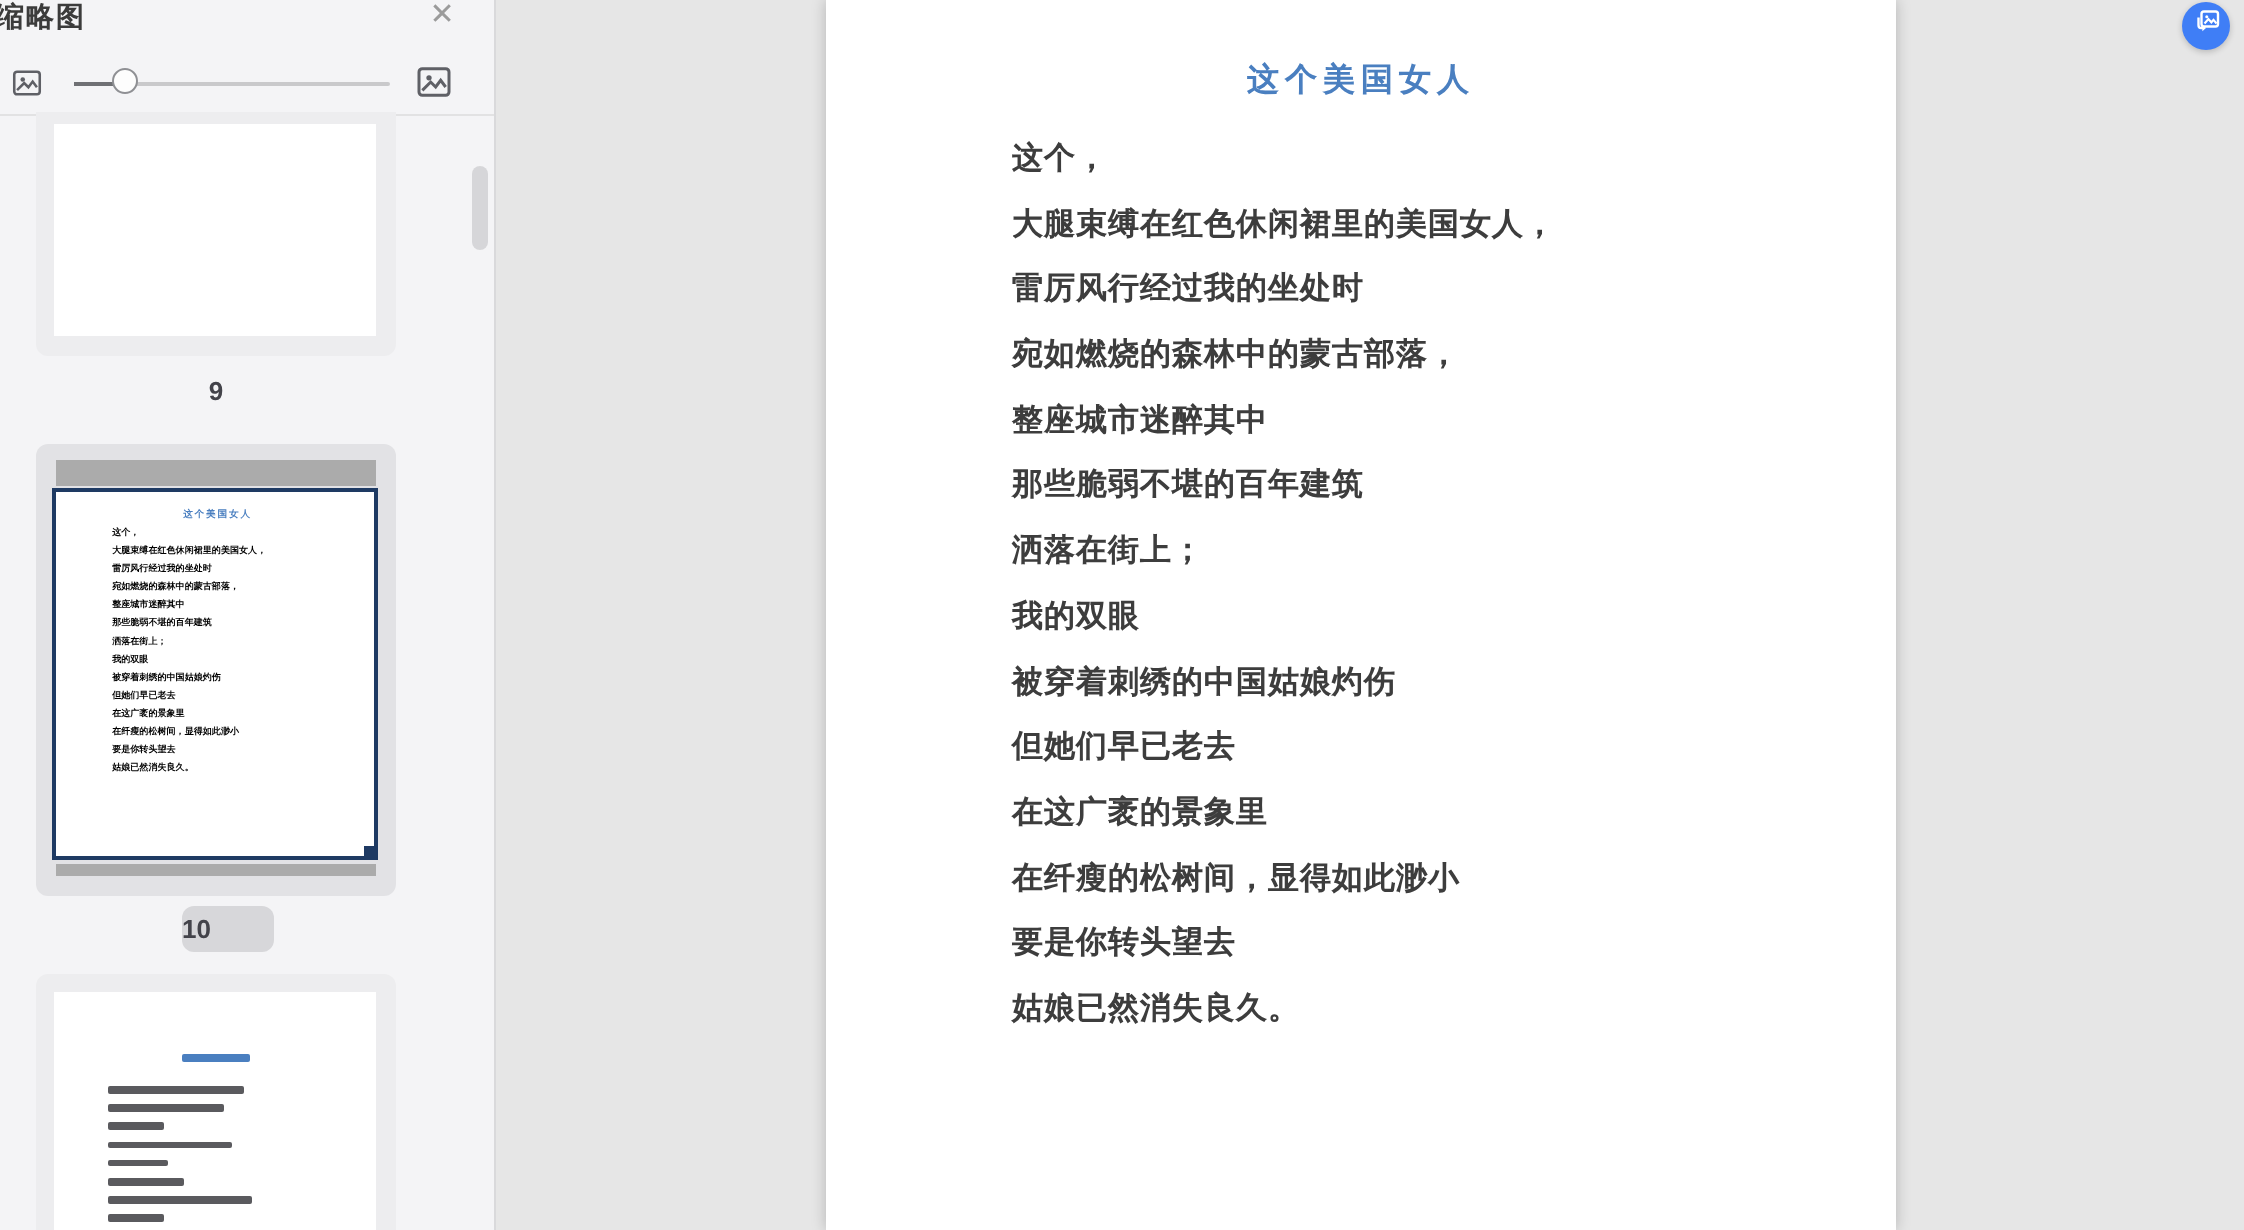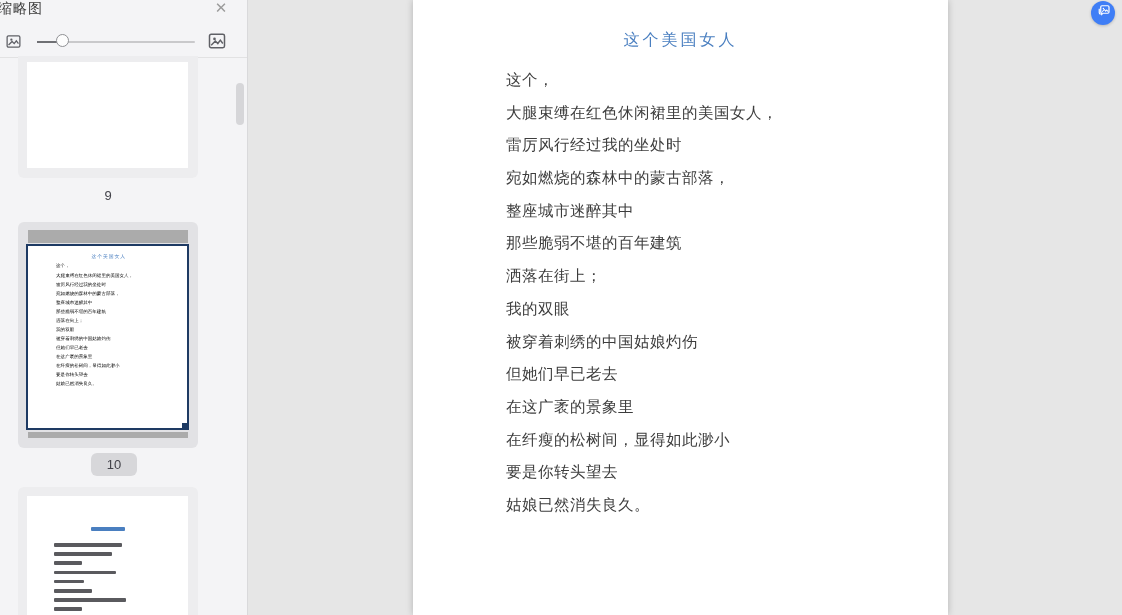--- a/index.html
+++ b/index.html
@@ -2,21 +2,21 @@
 <html><head>
 <meta charset="utf-8">
 <style>
   * { margin: 0; padding: 0; box-sizing: border-box; }
   html, body { width: 1122px; height: 615px; overflow: hidden; }
   body {
     font-family: "Liberation Sans", "DejaVu Sans", sans-serif;
     background: #e6e6e6;
     position: relative;
   }
-  .app { position: absolute; inset: 0; width: 1122px; height: 606px; }
+  .app { position: absolute; inset: 0; width: 1122px; height: 606px; font-weight: bold; }
 
   
   .sidebar {
     position: absolute; left: 0; top: 0; width: 248px; height: 615px;
     background: #f4f4f6; border-right: 1px solid #d9d9db;
   }
   .panel-title {
     position: absolute; left: -2px; top: 0; font-size: 14px; color: #3b3b3b;
     letter-spacing: 1px;
   }
@@ -74,21 +74,21 @@
   }
   .mini-title {
     margin-top: 26px; text-align: center; font-size: 16px; letter-spacing: 3px;
     color: #4a7fc0; font-family: "Liberation Serif", "DejaVu Serif", serif;
   }
   .mini-lines { margin-top: 10px; padding-left: 93px; }
   .mini-lines .poem-line { height: 30px; font-size: 15px; }
 
   .badge-10 {
     position: absolute; left: 91px; top: 453px; width: 46px; height: 23px;
-    background: #d7d7da; border-radius: 6px; text-align: center;
+    background: #d7d7da; border-radius: 6px; text-align: left;
     font-size: 13px; color: #43434a; line-height: 23px;
   }
 
   .cell-11 { top: 487px; height: 128px; border-radius: 6px 6px 0 0; }
   .page-11 { position: absolute; left: 9px; top: 9px; width: 161px; height: 119px;
     background: #ffffff; overflow: hidden; }
   .t11-titlebar { position: absolute; top: 31px; left: 50%; transform: translateX(-50%);
     height: 4px; background: #4a7fc0; border-radius: 1px; }
   .t11-bar { position: absolute; left: 27px; height: 3.5px; background: #5a5a5e;
     border-radius: 1px; }

